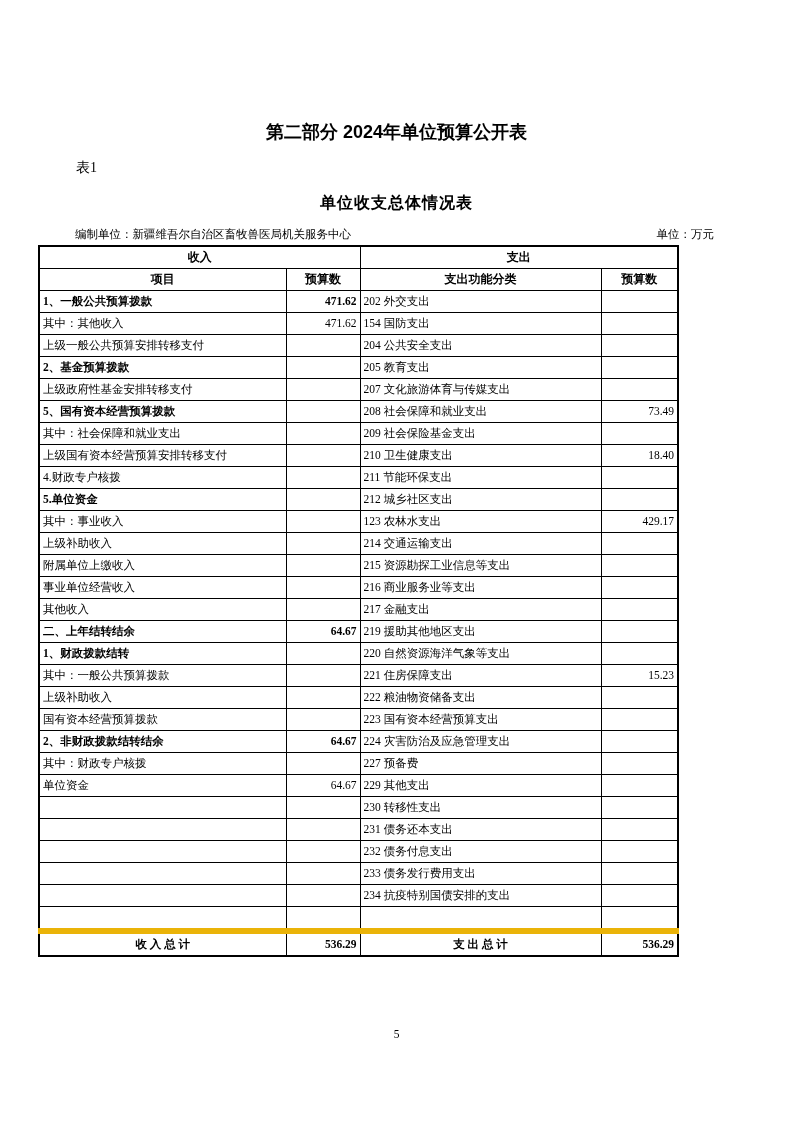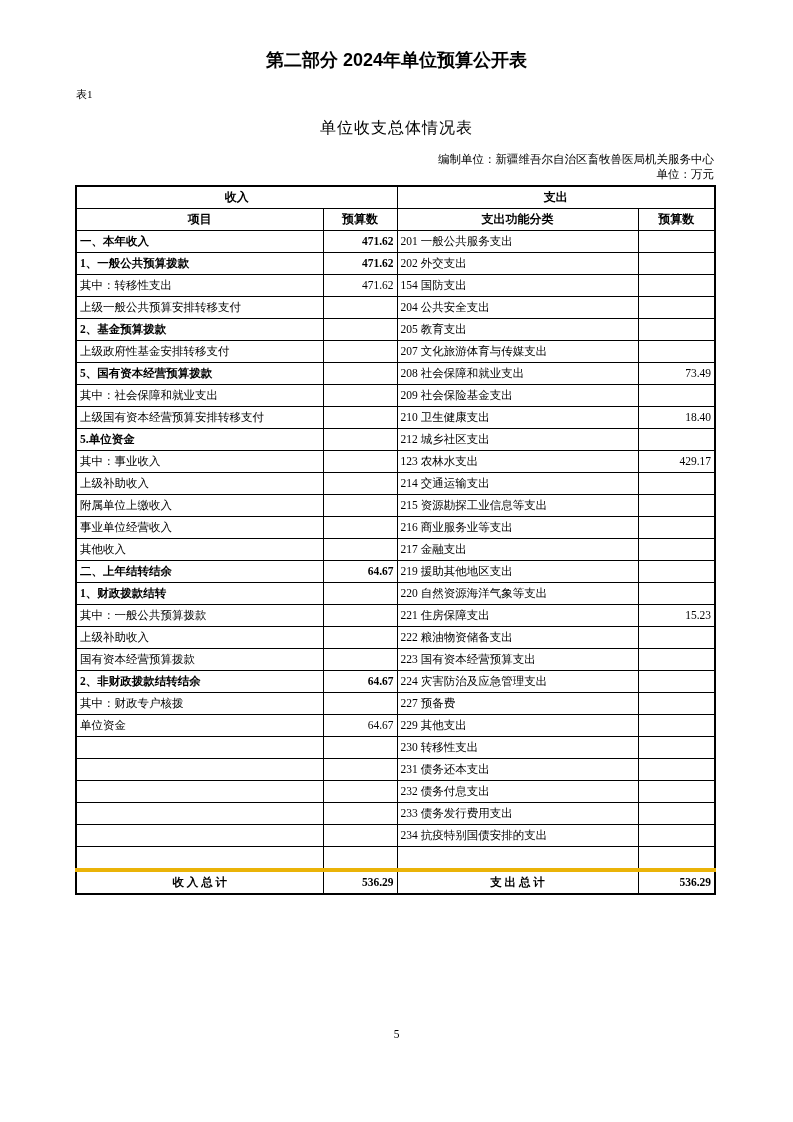--- a/index.html
+++ b/index.html
@@ -1,48 +1,48 @@
 <!DOCTYPE html>
 <html><head>
 <meta charset="utf-8">
 <style>
   html,body{margin:0;padding:0;background:#fff;}
   .page{
     position:relative;width:793px;height:1122px;background:#fff;color:#000;
     font-family:"Liberation Serif","DejaVu Serif",serif;overflow:hidden;
   }
   .main-title{
-    margin:0;padding-top:48px;text-align:center;
+    margin:0;padding-top:120px;text-align:center;
     font-size:18px;font-weight:700;
     font-family:"Liberation Sans","DejaVu Sans",sans-serif;
   }
-  .table-label{margin:15px 9px 0 76px;font-size:11px;}
+  .table-label{margin:15px 9px 0 76px;font-size:14px;}
   .table-title{
-    margin:16px 0 0;text-align:center;font-size:16px;font-weight:400;
+    margin:16px 0 0;text-align:center;font-size:16px;font-weight:700;
     font-family:"Liberation Sans","DejaVu Sans",sans-serif;letter-spacing:1px;
   }
   .meta{
     display:flex;justify-content:space-between;align-items:flex-end;
-    width:639px;margin:13px 0 3px 75px;font-size:11.5px;flex-direction:column;
+    width:639px;margin:13px 0 3px 75px;font-size:11.5px;
   }
   table.budget{
     border-collapse:collapse;table-layout:fixed;
-    margin-left:75px;width:639px;border:2px solid #000;
+    margin-left:38px;width:639px;border:2px solid #000;
   }
   table.budget th,table.budget td{
     border:1px solid #000;height:21px;padding:0 3px;
     font-size:11.5px;line-height:1.05;
     overflow:hidden;white-space:nowrap;
   }
   table.budget thead th{font-weight:700;text-align:center;font-size:12px;}
   td.c-item{text-align:left;padding-left:4px;}
   td.c-num{text-align:right;padding-right:2px;}
   td.indent{padding-left:33px;}
   td.bold{font-weight:700;}
-  tr.total td{border-top:4px solid #eab308;font-weight:700;}
+  tr.total td{border-top:6px solid #eab308;font-weight:700;}
   tr.total td.c-item{text-align:center;}
   .page-number{
     position:absolute;left:0;right:0;top:1028px;
     text-align:center;font-size:11.5px;
   }
 </style>
 </head>
 <body>
 
 <div class="page">
@@ -72,33 +72,27 @@
       </tr>
       <tr>
         <th>项目</th>
         <th>预算数</th>
         <th>支出功能分类</th>
         <th>预算数</th>
       </tr>
     </thead>
     <tbody>
         <tr>
-          <td class="c-item bold">一、本年收入</td>
-          <td class="c-num bold">471.62</td>
-          <td class="c-item">201 一般公共服务支出</td>
-          <td class="c-num"></td>
-        </tr>
-        <tr>
           <td class="c-item bold">1、一般公共预算拨款</td>
           <td class="c-num bold">471.62</td>
           <td class="c-item">202 外交支出</td>
           <td class="c-num"></td>
         </tr>
         <tr>
-          <td class="c-item">其中：转移性支出</td>
+          <td class="c-item">其中：其他收入</td>
           <td class="c-num">471.62</td>
           <td class="c-item">154 国防支出</td>
           <td class="c-num"></td>
         </tr>
         <tr>
           <td class="c-item indent">上级一般公共预算安排转移支付</td>
           <td class="c-num"></td>
           <td class="c-item">204 公共安全支出</td>
           <td class="c-num"></td>
         </tr>
@@ -124,20 +118,26 @@
           <td class="c-item">其中：社会保障和就业支出</td>
           <td class="c-num"></td>
           <td class="c-item">209 社会保险基金支出</td>
           <td class="c-num"></td>
         </tr>
         <tr>
           <td class="c-item indent">上级国有资本经营预算安排转移支付</td>
           <td class="c-num"></td>
           <td class="c-item">210 卫生健康支出</td>
           <td class="c-num">18.40</td>
+        </tr>
+        <tr>
+          <td class="c-item">4.财政专户核拨</td>
+          <td class="c-num"></td>
+          <td class="c-item">211 节能环保支出</td>
+          <td class="c-num"></td>
         </tr>
         <tr>
           <td class="c-item bold">5.单位资金</td>
           <td class="c-num bold"></td>
           <td class="c-item">212 城乡社区支出</td>
           <td class="c-num"></td>
         </tr>
         <tr>
           <td class="c-item">其中：事业收入</td>
           <td class="c-num"></td>

